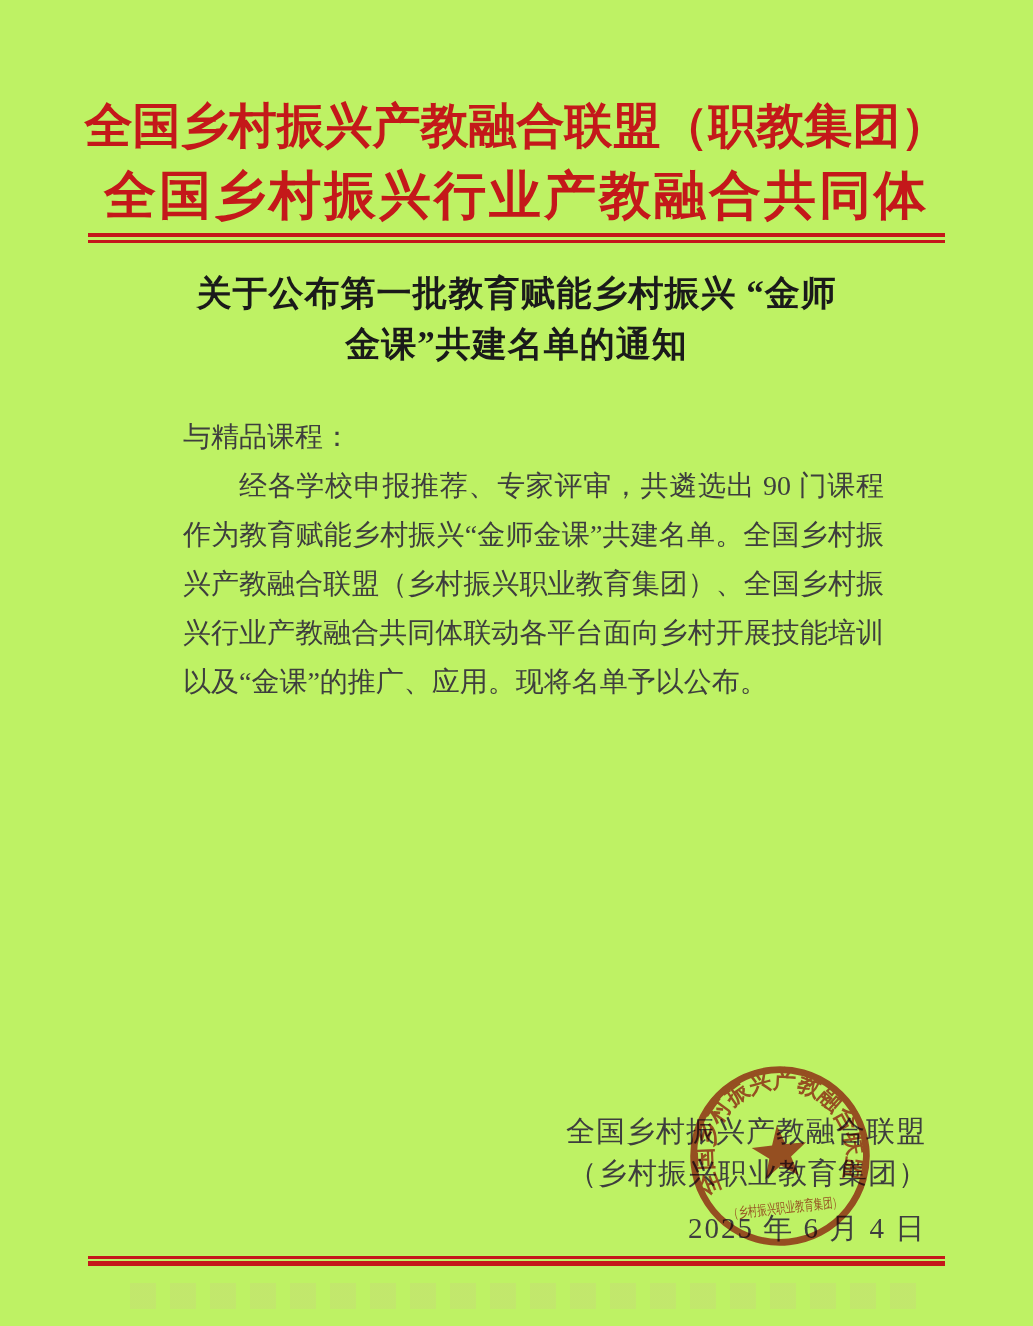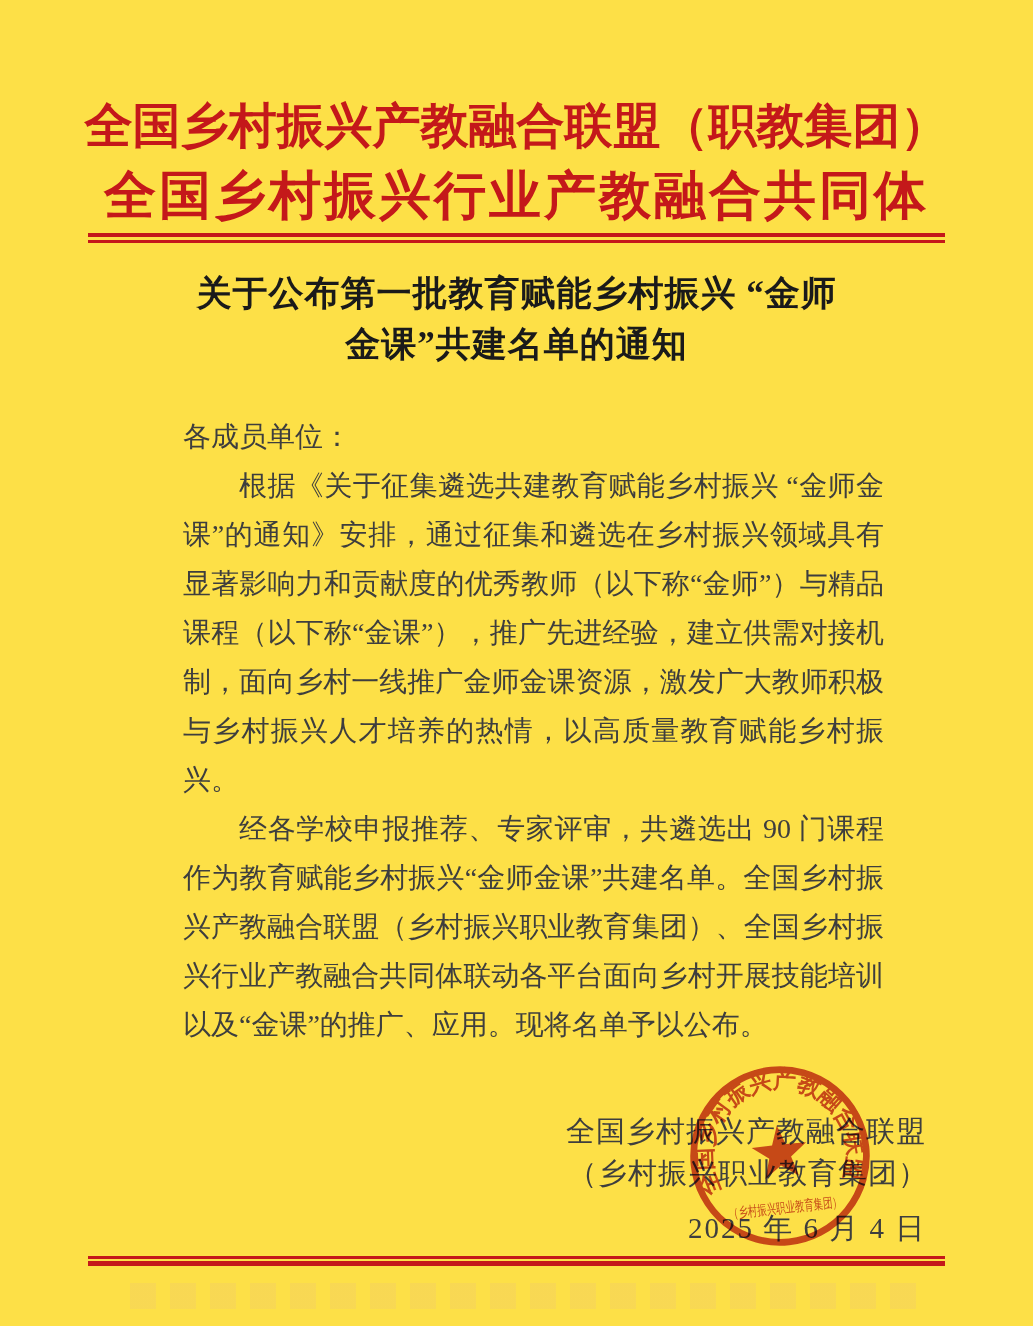--- a/index.html
+++ b/index.html
@@ -1,20 +1,20 @@
 <!DOCTYPE html>
 <html><head>
 <meta charset="utf-8">
 <style>
   html,body { margin:0; padding:0; background:#e9e9e9; }
   .page {
     position:relative;
     width:1033px; height:1326px;
     margin:0 auto;
-    background:#fde047;
+    background:#bef264;
     font-family:"Liberation Serif","DejaVu Serif",serif;
     overflow:hidden;
   }
 
   
   .org-line {
     position:absolute; left:0; width:100%;
     text-align:center;
     color:#c4181a;
     font-weight:bold;
@@ -103,22 +103,21 @@
   <div class="rule top">
     <div class="bar-a"></div>
     <div class="gap"></div>
     <div class="bar-b"></div>
   </div>
 
   <div class="doc-title t2">金课”共建名单的通知</div>
   <div class="doc-title t1">关于公布第一批教育赋能乡村振兴 “金师</div>
 
   <div class="body-block">
-    <p class="salutation">各成员单位：</p>
-    <p>根据《关于征集遴选共建教育赋能乡村振兴 “金师金课”的通知》安排，通过征集和遴选在乡村振兴领域具有显著影响力和贡献度的优秀教师（以下称“金师”）与精品课程（以下称“金课”），推广先进经验，建立供需对接机制，面向乡村一线推广金师金课资源，激发广大教师积极与乡村振兴人才培养的热情，以高质量教育赋能乡村振兴。</p>
+    <p class="salutation">与精品课程：</p>
     <p>经各学校申报推荐、专家评审，共遴选出 90 门课程作为教育赋能乡村振兴“金师金课”共建名单。全国乡村振兴产教融合联盟（乡村振兴职业教育集团）、全国乡村振兴行业产教融合共同体联动各平台面向乡村开展技能培训以及“金课”的推广、应用。现将名单予以公布。</p>
   </div>
 
   <div class="sig org">全国乡村振兴产教融合联盟</div>
   <div class="sig sub">（乡村振兴职业教育集团）</div>
   <div class="sig date">2025 年 6 月 4 日</div>
 
   <svg class="stamp" viewBox="0 0 200 200" xmlns="http://www.w3.org/2000/svg">
     <defs>
       <path id="sealArc" d="M 35.7,130 A 71,71 0 1 1 164.3,130" fill="none"></path>

